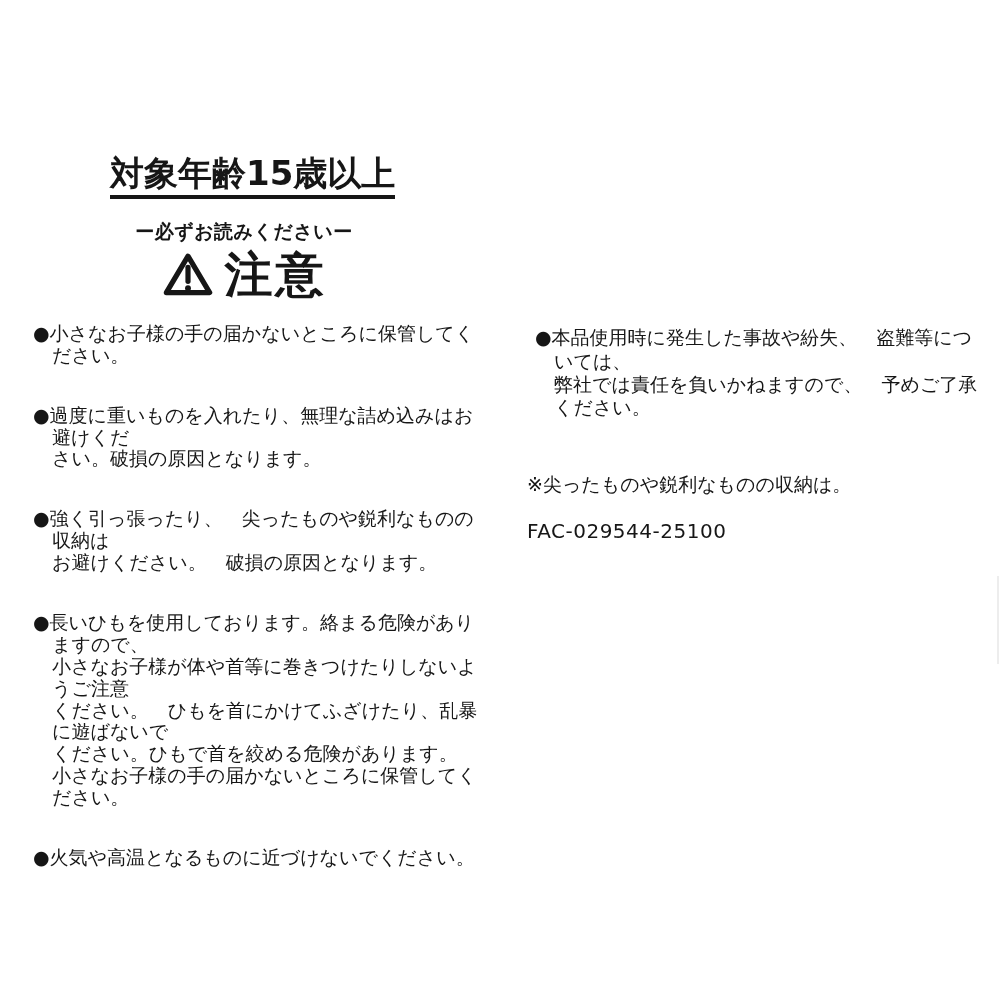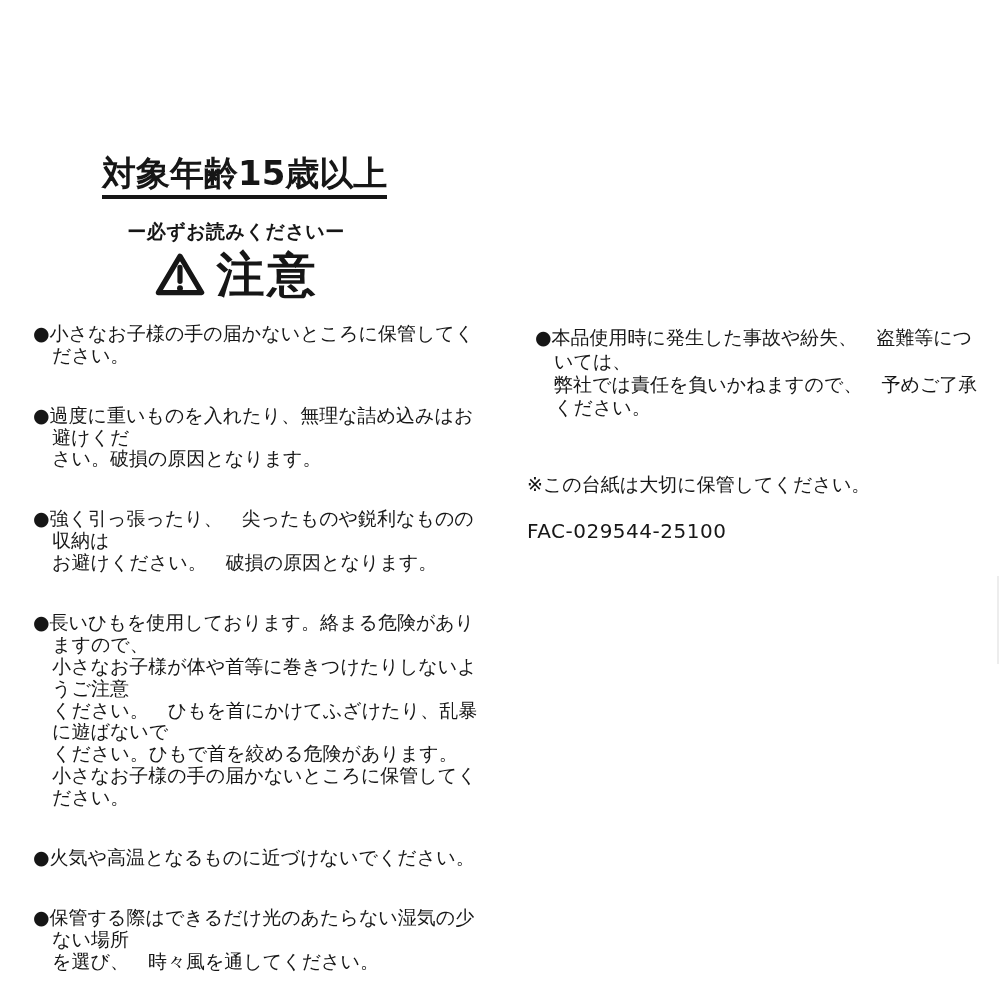--- a/index.html
+++ b/index.html
@@ -11,21 +11,21 @@
     height: 1000px;
     background: #ffffff;
     position: relative;
     overflow: hidden;
     font-family: "DejaVu Sans", "Liberation Sans", sans-serif;
     color: #161616;
   }
   
   .header {
     position: absolute;
-    left: 102px;
+    left: 110px;
     top: 156px;
     width: 268px;
     text-align: center;
   }
   .age-title {
     display: inline-block;
     font-size: 34px;
     font-weight: 700;
     line-height: 1.05;
     letter-spacing: 0px;
@@ -120,29 +120,27 @@
   <p class="bullet">●過度に重いものを入れたり、無理な詰め込みはお避けくだ
 さい。破損の原因となります。</p>
   <p class="bullet">●強く引っ張ったり、　尖ったものや鋭利なものの収納は
 お避けください。　破損の原因となります。</p>
   <p class="bullet">●長いひもを使用しております。絡まる危険がありますので、
 小さなお子様が体や首等に巻きつけたりしないようご注意
 ください。　ひもを首にかけてふざけたり、乱暴に遊ばないで
 ください。ひもで首を絞める危険があります。
 小さなお子様の手の届かないところに保管してください。</p>
   <p class="bullet">●火気や高温となるものに近づけないでください。</p>
-  <p class="bullet">●保管する際はできるだけ光のあたらない湿気の少ない場所
-を選び、　時々風を通してください。</p>
   
   
   
   
   
 </div>
 
 <div class="col col-right">
   <p class="bullet">●本品使用時に発生した事故や紛失、　盗難等については、
 弊社では責任を負いかねますので、　予めご了承ください。</p>
-  <p class="note">※この台紙は大切に保管してください。</p>
+  <p class="note">※尖ったものや鋭利なものの収納は。</p>
   <p class="code">FAC-029544-25100</p>
 </div>
 
 <div class="scan-artifact"></div>
 
 </body></html>

